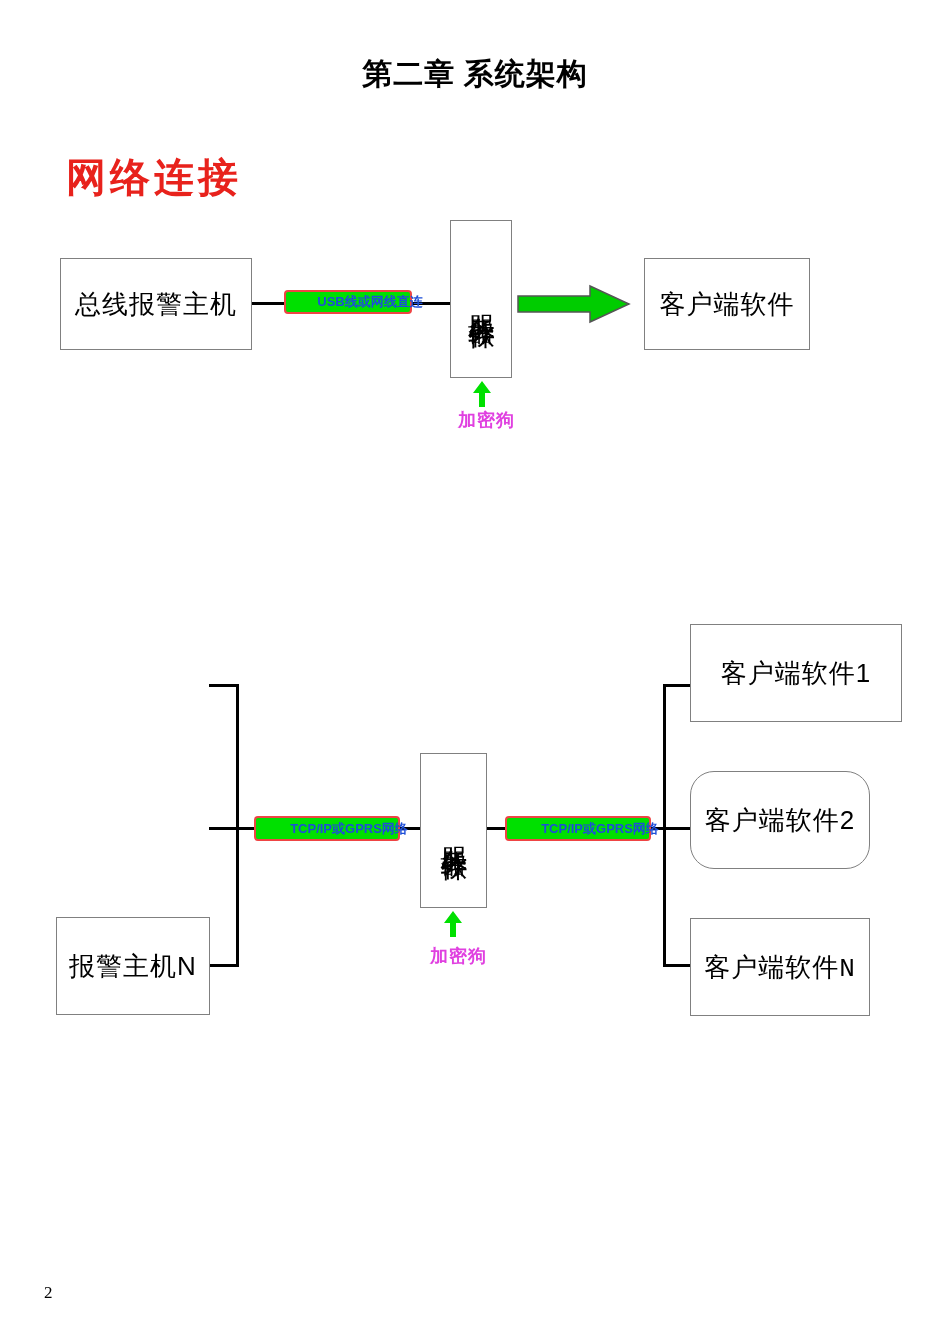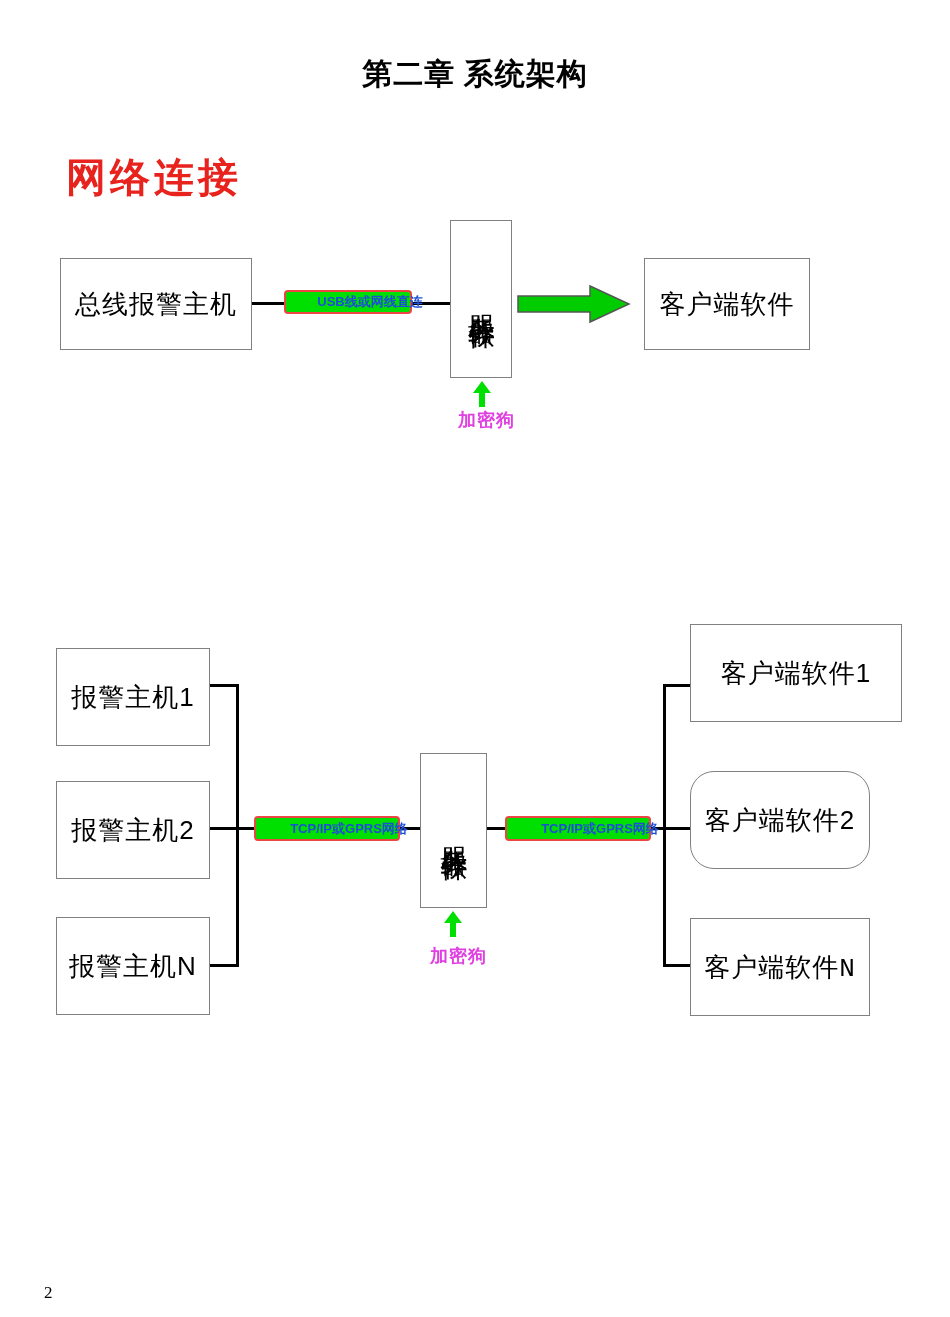--- a/index.html
+++ b/index.html
@@ -152,22 +152,20 @@
   </svg>
 
   <div class="node-box" id="box-client-1" style="left:628px; top:258px; width:166px; height:92px;margin-left:16px;">客户端软件</div>
 
   <svg class="dongle-arrow" style="left:472px; top:380px;" width="20" height="28" viewBox="0 0 20 28">
     <polygon points="10,1 19,13 13,13 13,27 7,27 7,13 1,13" fill="#00e000"></polygon>
   </svg>
   <div class="dongle-label" style="left:458px; top:408px;">加密狗</div>
 
 
-  <div class="node-box" id="box-host-n1" style="left:56px; top:648px; width:154px; height:98px;">报警主机1</div>
-  <div class="node-box" id="box-host-n2" style="left:56px; top:781px; width:154px; height:98px;">报警主机2</div>
   <div class="node-box" id="box-host-nN" style="left:56px; top:917px; width:154px; height:98px;">报警主机N</div>
 
   <div class="h-line" style="left:209px; top:684px; width:30px;"></div>
   <div class="h-line" style="left:209px; top:827px; width:30px;"></div>
   <div class="h-line" style="left:209px; top:964px; width:30px;"></div>
 
   <div class="v-line" style="left:236px; top:684px; height:283px;"></div>
 
   <div class="h-line" style="left:236px; top:827px; width:20px;"></div>
 

